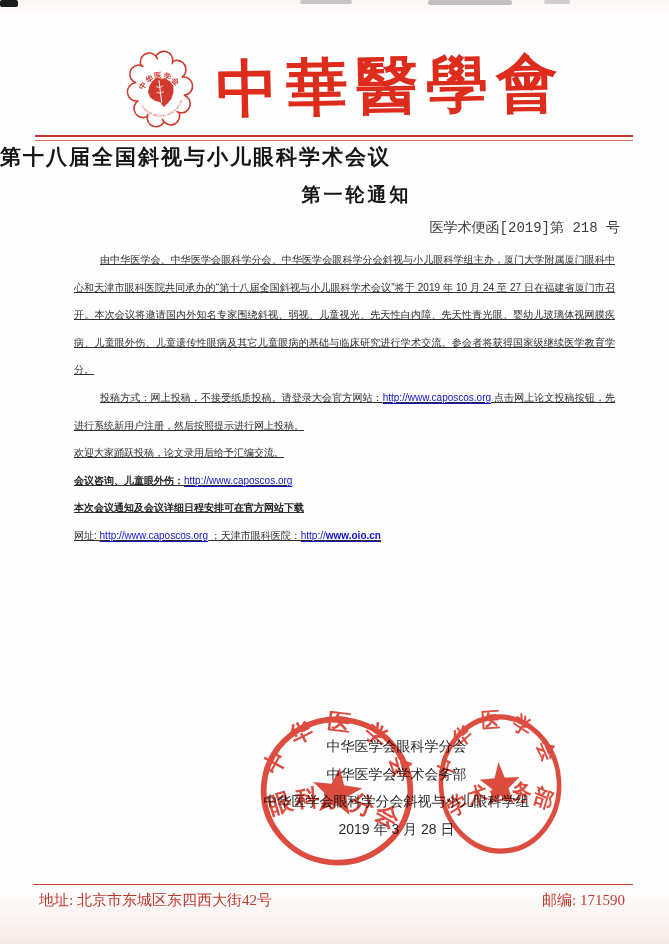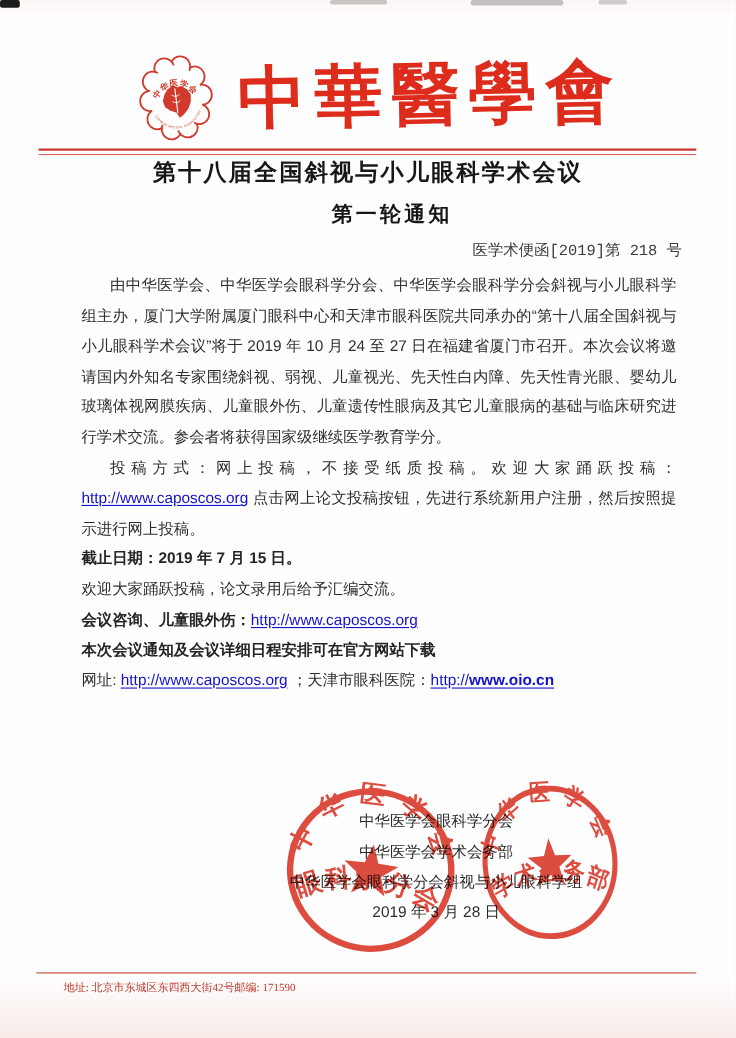--- a/index.html
+++ b/index.html
@@ -22,35 +22,35 @@
     position:absolute;left:216px;top:44px;width:360px;
     font-family:"Liberation Serif","DejaVu Serif",serif;
     font-size:62px;font-weight:bold;color:#dd2b1c;letter-spacing:8px;
     transform:rotate(-1.2deg);white-space:nowrap;
   }
   .rule-double{
     position:absolute;left:35px;right:36px;top:135px;height:3px;
     border-top:2px solid #c4362c;border-bottom:1px solid #d96a60;
   }
   .doc-title{
-    position:absolute;left:0;right:0;top:143px;text-align:center;
+    position:absolute;left:0;right:0;top:143px;
     font-family:"Liberation Serif","DejaVu Serif",serif;
     font-size:21px;font-weight:bold;color:#17171a;letter-spacing:2px;
   }
   .doc-subtitle{
     position:absolute;left:0;right:0;top:182px;text-align:center;
     font-family:"Liberation Serif","DejaVu Serif",serif;
     font-size:19px;font-weight:bold;color:#17171a;letter-spacing:3px;
     transform:translateX(22px);
   }
   .ref-no{position:absolute;top:219px;right:49px;font-size:14px;color:#3b3b3b;font-family:Liberation Mono, monospace;}
 
   .doc-body{
     position:absolute;left:74px;right:54px;top:246px;
-    font-size:14px;line-height:27.6px;
+    font-size:10px;line-height:27.6px;text-decoration:underline;
   }
   .doc-body p{margin:0;}
   .just{text-align:justify;text-indent:26px;}
   .b{font-weight:bold;color:#242424;}
   a.link{color:#1212cc;text-decoration:underline;text-underline-offset:2px;cursor:pointer;}
   .ml-deadline{margin-left:16px;}
   .ml-welcome{margin-left:14px;}
   .ml-consult{margin-left:26px;}
   .ml-email{margin-left:86px;}
   .ml-contact{margin-left:96px;}
@@ -62,23 +62,23 @@
     font-size:14px;line-height:27.6px;color:#2c2c2c;transform:translateX(62px);
   }
   .signature div{margin:0;}
 
   .stamp{position:absolute;mix-blend-mode:multiply;opacity:.9;}
   .stamp-left{left:255px;top:711px;width:164px;height:160px;transform:rotate(7deg);}
   .stamp-right{left:434px;top:709px;width:132px;height:150px;transform:rotate(-4deg);}
 
   .footer-rule{position:absolute;left:33px;right:36px;top:884px;border-top:1.6px solid #c04638;}
   .footer{
-    position:absolute;left:58px;right:44px;top:891px;
+    position:absolute;left:39px;right:44px;top:891px;
     font-family:"Liberation Serif","DejaVu Serif",serif;
-    font-size:10px;color:#bf3a2e;display:flex;
+    font-size:15px;color:#bf3a2e;display:flex;justify-content:space-between;
   }
 </style>
 </head>
 <body>
 
 <div class="page">
 
   <div class="artifact a1"></div>
   <div class="artifact a2"></div>
   <div class="artifact a3"></div>
@@ -116,23 +116,22 @@
   <div class="calligraphy">中華醫學會</div>
 
   <div class="rule-double"></div>
 
   <div class="doc-title">第十八届全国斜视与小儿眼科学术会议</div>
   <div class="doc-subtitle">第一轮通知</div>
   <div class="ref-no">医学术便函[2019]第 218 号</div>
 
   <div class="doc-body">
     <p class="just">由中华医学会、中华医学会眼科学分会、中华医学会眼科学分会斜视与小儿眼科学组主办，厦门大学附属厦门眼科中心和天津市眼科医院共同承办的“第十八届全国斜视与小儿眼科学术会议”将于 2019 年 10 月 24 至 27 日在福建省厦门市召开。本次会议将邀请国内外知名专家围绕斜视、弱视、儿童视光、先天性白内障、先天性青光眼、婴幼儿玻璃体视网膜疾病、儿童眼外伤、儿童遗传性眼病及其它儿童眼病的基础与临床研究进行学术交流。参会者将获得国家级继续医学教育学分。</p>
-    <p class="just"><span>投稿方式：网上投稿，不接受纸质投稿。欢迎大家踊跃投稿：</span><a class="link">http://www.caposcos.org</a><span> 点击网上论文投稿按钮，先进行系统新用户注册，然后按照提示进行网上投稿。</span></p>
+    <p class="just"><span>投稿方式：网上投稿，不接受纸质投稿。请登录大会官方网站：</span><a class="link">http://www.caposcos.org</a><span> 点击网上论文投稿按钮，先进行系统新用户注册，然后按照提示进行网上投稿。</span></p>
 
-    <p class="b ml-deadline">截止日期：2019 年 7 月 15 日。</p>
     <p class="ml-welcome">欢迎大家踊跃投稿，论文录用后给予汇编交流。</p>
 
     <p class="ml-consult"><span class="b">会议咨询、儿童眼外伤：</span><a class="link">http://www.caposcos.org</a></p>
 
 
 
     <p class="b ml-download">本次会议通知及会议详细日程安排可在官方网站下载</p>
 
     <p class="ml-urls"><span>网址: </span><a class="link">http://www.caposcos.org</a><span>  ；天津市眼科医院：</span><a class="link"><span>http://</span><span class="b" style="color:#1212cc">www.oio.cn</span></a></p>
   </div>

